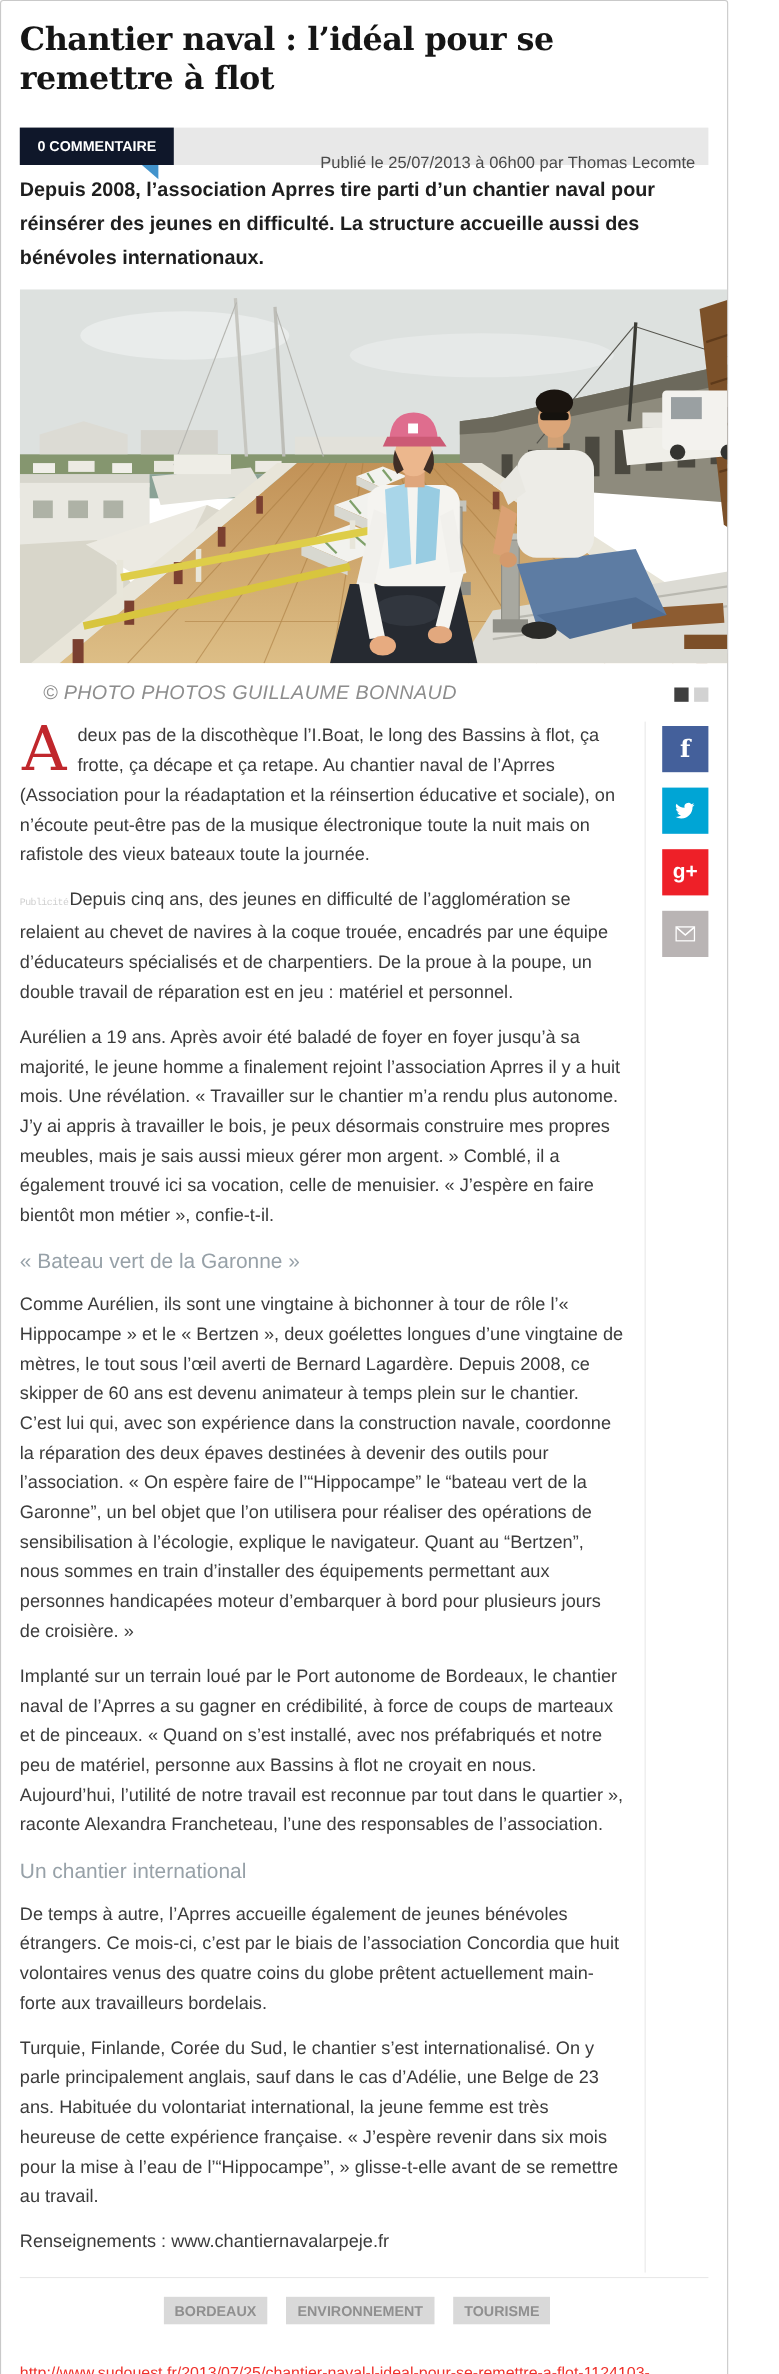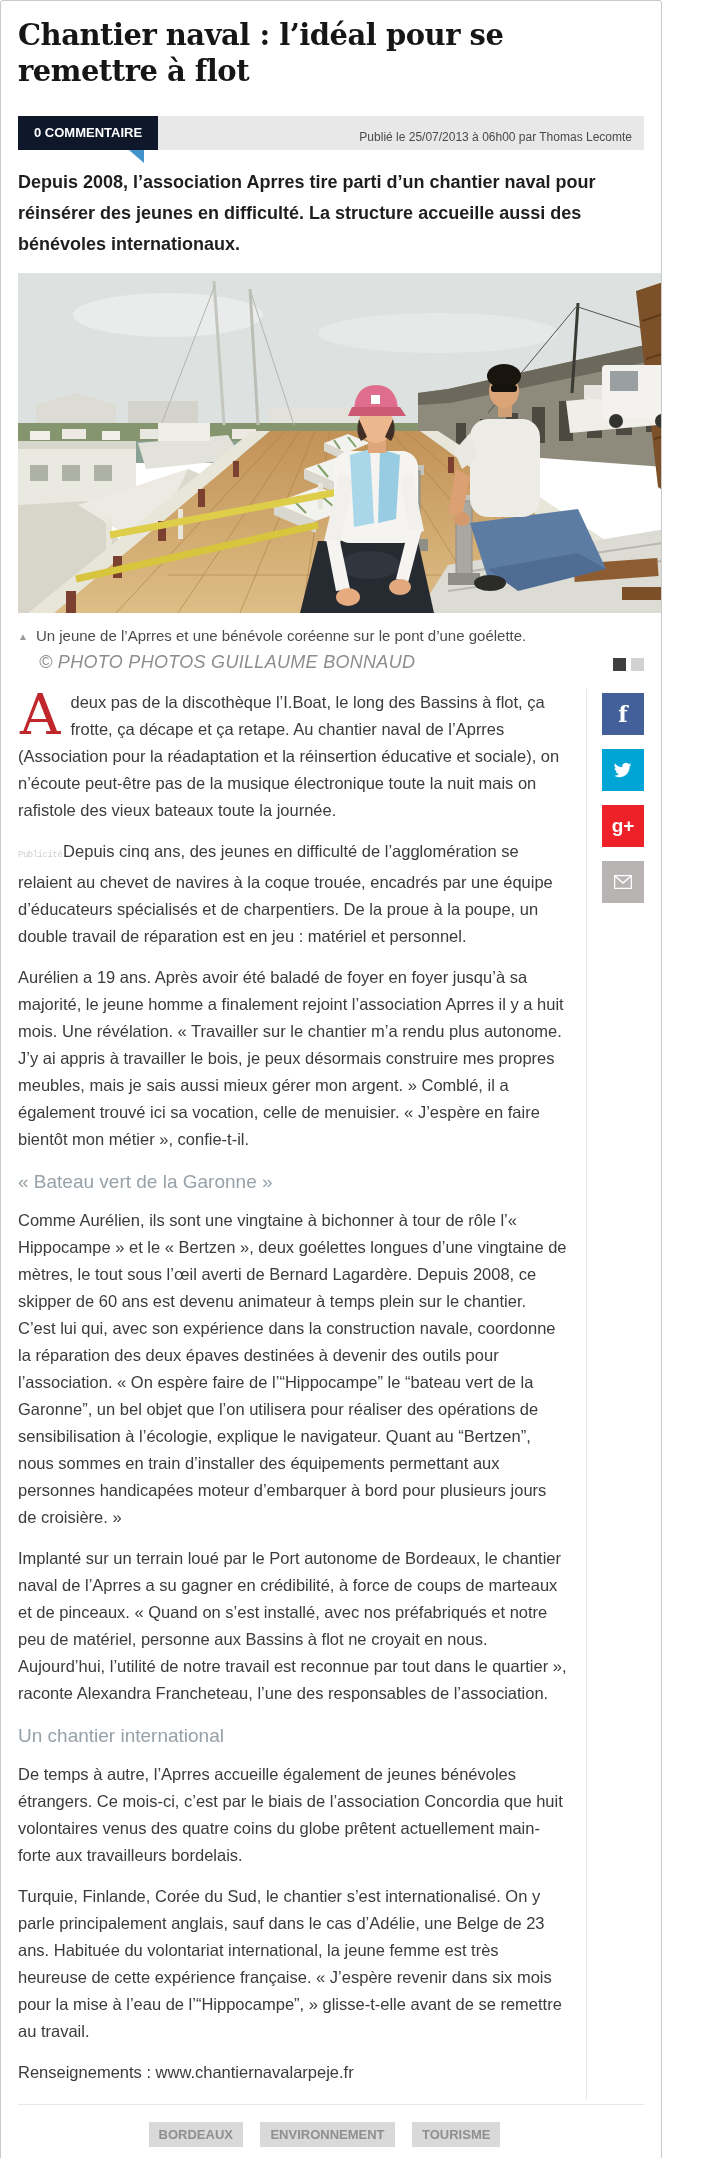--- a/index.html
+++ b/index.html
@@ -10,24 +10,24 @@
   
   h1.article-title{font-family:"DejaVu Serif","Liberation Serif",serif;font-weight:800;
       font-size:29px;line-height:36px;letter-spacing:-0.5px;color:#161616;margin:16px 0 0;}
 
   
   .meta-bar{position:relative;margin-top:27px;height:34px;background:#e8e8e8;}
   .comments-badge{position:absolute;left:0;top:0;height:34px;background:#0f172a;color:#fff;
       font-weight:700;font-size:13px;line-height:34px;padding:0 16px;cursor:pointer;}
   .comments-badge::after{content:"";position:absolute;right:14px;top:100%;width:0;height:0;
       border-left:15px solid transparent;border-top:13px solid #4293cc;}
-  .meta-text{position:absolute;right:12px;top:4px;line-height:34px;color:#4a4a4a;font-size:12px;}
-
-  
-  .lead{font-size:18px;font-weight:700;line-height:31px;color:#1e1e1e;margin:17px 0 0;}
+  .meta-text{position:absolute;right:12px;top:16px;line-height:34px;color:#4a4a4a;font-size:15px;}
+
+  
+  .lead{font-size:18px;font-weight:700;line-height:31px;color:#1e1e1e;margin:7px 0 0;}
 
   
   .photo-wrap{margin-top:13px;width:672px;height:340px;}
   .photo-wrap svg{display:block;}
 
   
   .caption-row{display:flex;justify-content:space-between;align-items:flex-end;margin-top:12px;}
   .caption-main{font-size:15px;color:#4c4c4c;line-height:21px;}
   .caption-arrow{color:#9a9a9a;font-size:10px;margin-right:8px;position:relative;top:-1px;}
   .credit{margin:4px 0 2px 21px;font-style:italic;font-size:18px;color:#8d8d8d;letter-spacing:.3px;}
@@ -232,23 +232,20 @@
       <path d="M341,146 q-4,14 2,22 l6,-4 z" fill="#3f2e26"></path>
       <path d="M375,146 q4,14 -2,22 l-6,-4 z" fill="#3f2e26"></path>
       <path d="M336,136 q2,-24 22,-24 q20,0 22,24 z" fill="#df6d8e"></path>
       <rect x="353" y="122" width="9" height="9" fill="#ffffff"></rect>
       <polygon points="334,134 382,134 388,143 330,143" fill="#cc5a75"></polygon>
     </svg>
   </div>
 
   <div class="caption-row">
     <div>
-      <div class="caption-main">
-        <span class="caption-arrow">▲</span><span>Un jeune de l’Aprres et une bénévole coréenne sur le pont d’une goélette.</span>
-      </div>
       <div class="credit">© PHOTO PHOTOS GUILLAUME BONNAUD</div>
     </div>
     <div class="gallery-dots">
       <span class="dot dot-dark"></span>
       <span class="dot dot-light"></span>
     </div>
   </div>
 
   <div class="article-body">
     <div class="article-main">

